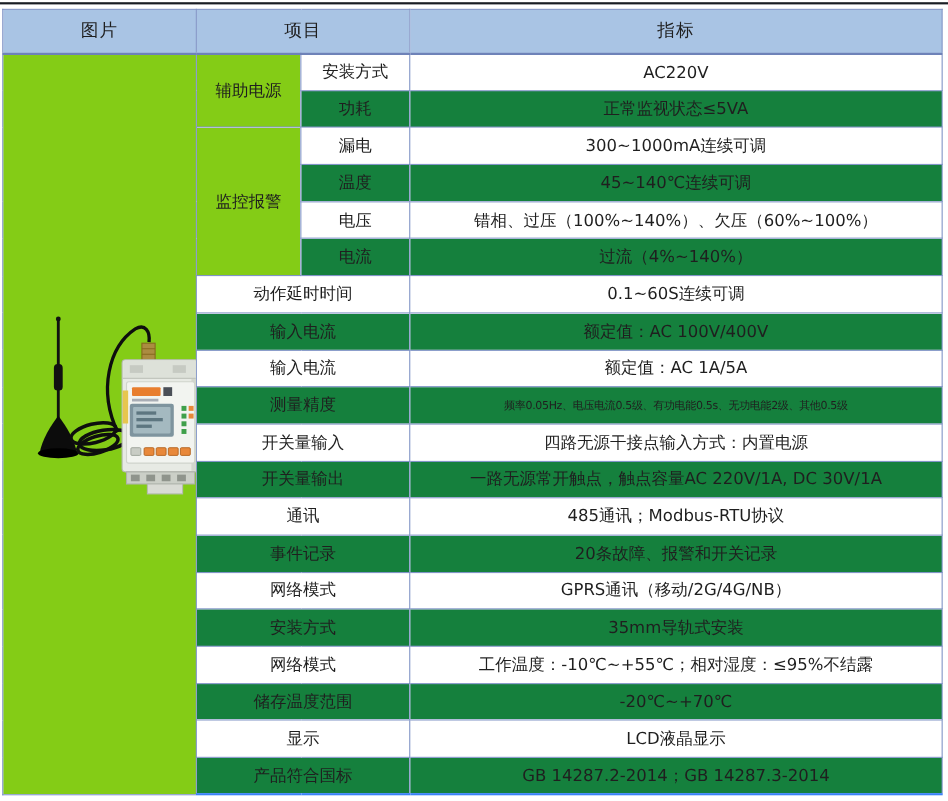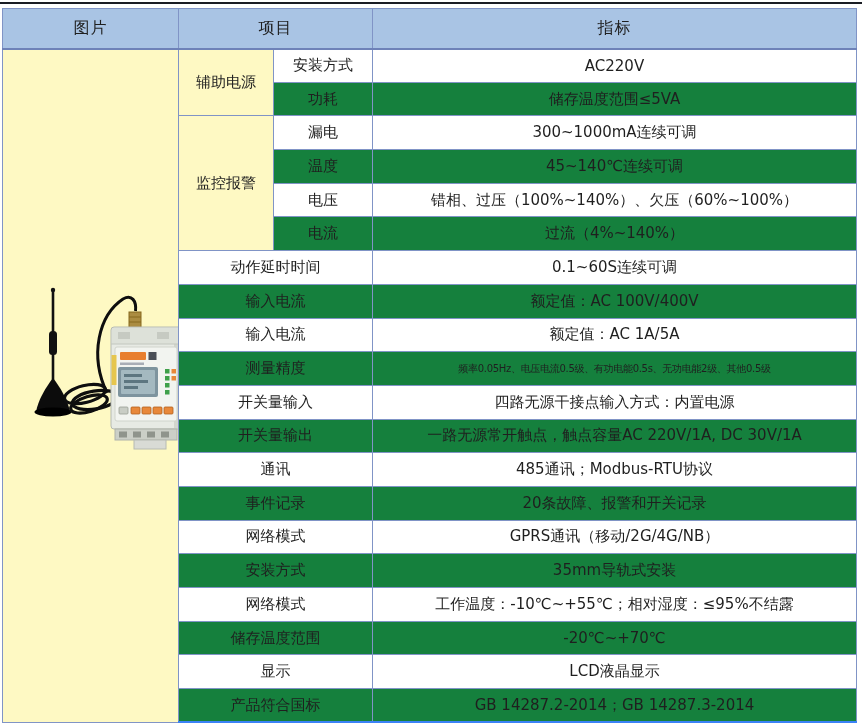--- a/index.html
+++ b/index.html
@@ -39,21 +39,21 @@
   th {
     background: #a9c4e4;
     font-weight: normal;
     font-size: 16px;
     border-bottom: 2px solid #6e82b8;
     letter-spacing: 1px;
   }
   tbody tr { height: 33.7px; font-size: 15px; }
   tbody tr:last-child td { border-bottom: 2px solid #3b82f6; }
   tr.alt td { background: #15803d; }
-  td.merged, td.img-cell { background: #fef9c3; }
+  td.merged, td.img-cell { background: #84cc16; }
   td.small-val { font-size: 10px; letter-spacing: -0.3px; padding: 0 8px; }
   .img-cell { text-align: center; vertical-align: middle; }
   .img-cell svg { display: block; margin: -14px auto 0 auto; }
 </style>
 </head>
 <body>
 
 <div class="page">
   <div class="top-line"></div>
 
@@ -138,21 +138,21 @@
               <rect x="115" y="159" width="32" height="9" fill="#d9dbd5" stroke="#b6bab2"></rect>
             </g>
           </svg>
         </td>
         <td rowspan="2" class="merged">辅助电源</td>
         <td>安装方式</td>
         <td>AC220V</td>
       </tr>
       <tr class="alt">
         <td>功耗</td>
-        <td>储存温度范围≤5VA</td>
+        <td>正常监视状态≤5VA</td>
       </tr>
       <tr>
         <td rowspan="4" class="merged">监控报警</td>
         <td>漏电</td>
         <td>300~1000mA连续可调</td>
       </tr>
       <tr class="alt">
         <td>温度</td>
         <td>45~140℃连续可调</td>
       </tr>

